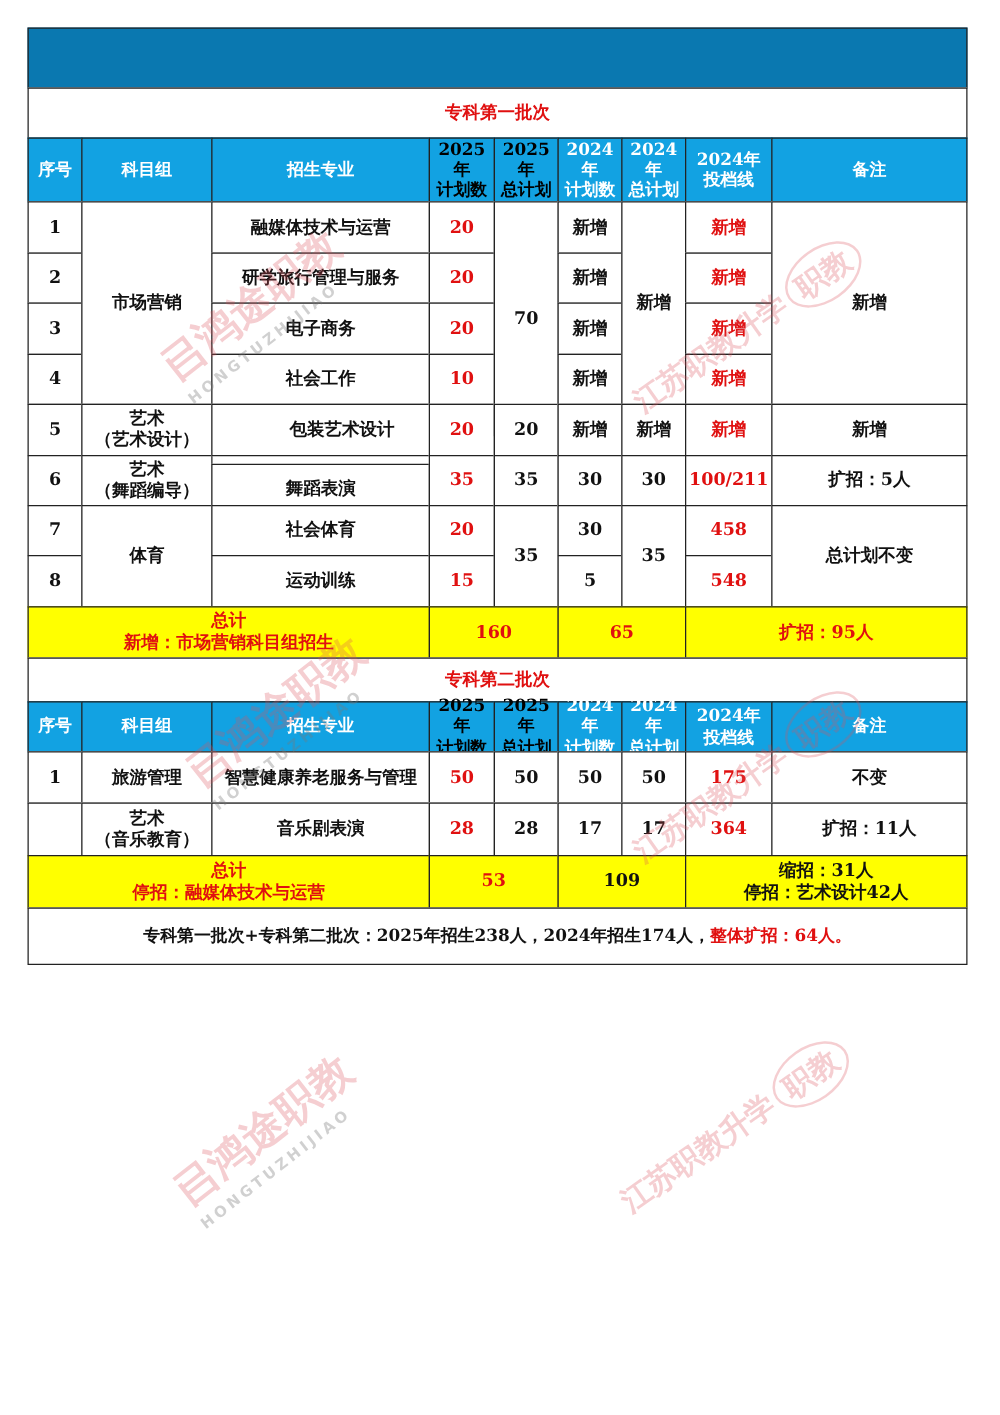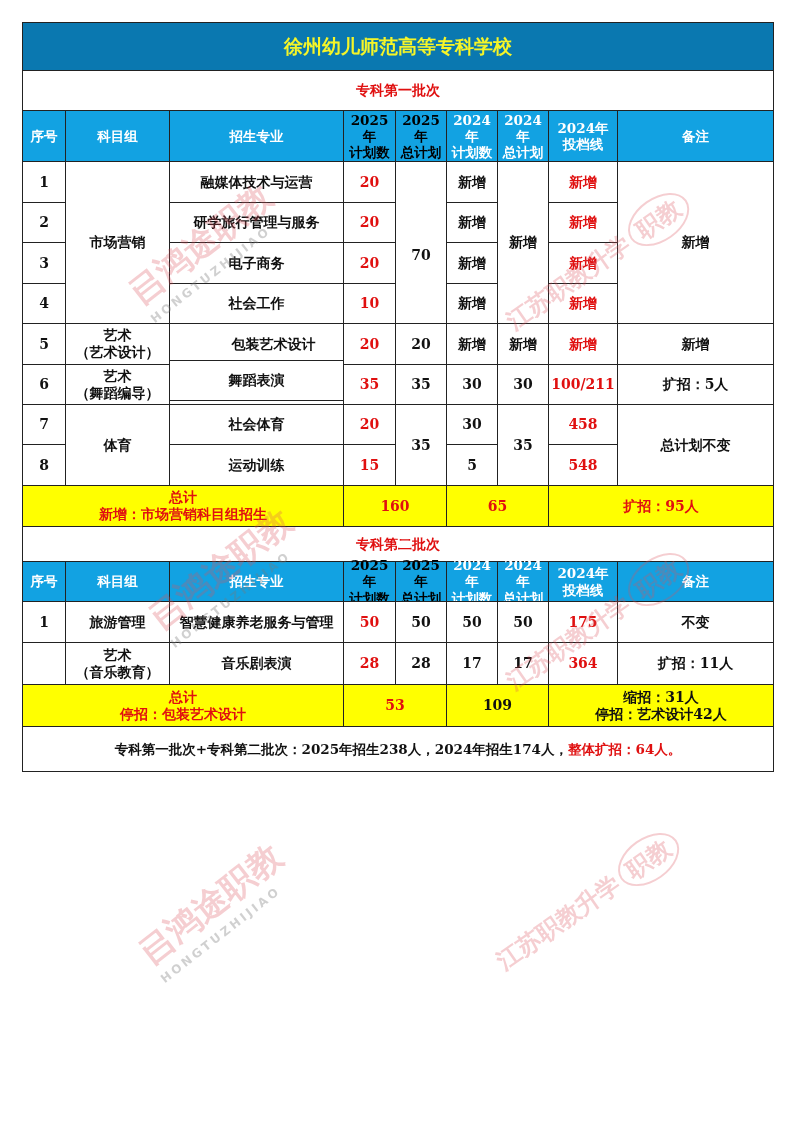--- a/index.html
+++ b/index.html
@@ -17,21 +17,20 @@
   .wm1{transform:rotate(-38deg);font-size:34px;}
   .wm1 .sub{display:block;font-size:12px;letter-spacing:3px;color:rgba(120,120,120,0.35);}
   .wm2{transform:rotate(-35deg);font-size:24px;}
   .wm2 .ring{display:inline-block;border:2px solid rgba(220,80,90,0.28);border-radius:50%;padding:4px 8px;margin-left:4px;}
   .stack{display:flex;flex-direction:column;}
 </style>
 </head>
 <body>
 
 <div class="cell title" style="left:22px;top:22px;width:752px;height:49px;">
-  <span class="y">徐州幼儿师范高等专科学校</span>
 </div>
 
 <div class="cell batch" style="left:22px;top:70px;width:752px;height:41px;">专科第一批次</div>
 
 <div class="cell hdr" style="left:22px;top:110px;width:44px;height:52px;">序号</div>
 <div class="cell hdr" style="left:65px;top:110px;width:105px;height:52px;">科目组</div>
 <div class="cell hdr" style="left:169px;top:110px;width:175px;height:52px;">招生专业</div>
 <div class="cell hdr g stack" style="left:343px;top:110px;width:53px;height:52px;">
     <span>2025年</span>
     <span>计划数</span>
@@ -72,21 +71,21 @@
     <span>艺术</span>
     <span>（舞蹈编导）</span>
   </div>
 <div class="cell" style="left:65px;top:404px;width:105px;height:82px;">体育</div>
 
 <div class="cell" style="left:169px;top:161px;width:175px;height:42px;">融媒体技术与运营</div>
 <div class="cell" style="left:169px;top:202px;width:175px;height:41px;">研学旅行管理与服务</div>
 <div class="cell" style="left:169px;top:242px;width:175px;height:42px;">电子商务</div>
 <div class="cell" style="left:169px;top:283px;width:175px;height:41px;">社会工作</div>
 <div class="cell" style="left:169px;top:323px;width:209px;height:42px;">包装艺术设计</div>
-<div class="cell" style="left:169px;top:360px;width:175px;height:41px;text-align:right;">舞蹈表演</div>
+<div class="cell" style="left:169px;top:371px;width:175px;height:41px;text-align:right;">舞蹈表演</div>
 <div class="cell" style="left:169px;top:404px;width:175px;height:41px;">社会体育</div>
 <div class="cell" style="left:169px;top:444px;width:175px;height:42px;">运动训练</div>
 
 <div class="cell red" style="left:343px;top:161px;width:53px;height:42px;">20</div>
 <div class="cell red" style="left:343px;top:202px;width:53px;height:41px;">20</div>
 <div class="cell red" style="left:343px;top:242px;width:53px;height:42px;">20</div>
 <div class="cell red" style="left:343px;top:283px;width:53px;height:41px;">10</div>
 <div class="cell red" style="left:343px;top:323px;width:53px;height:42px;">20</div>
 <div class="cell red" style="left:343px;top:364px;width:53px;height:41px;">35</div>
 <div class="cell red" style="left:343px;top:404px;width:53px;height:41px;">20</div>
@@ -178,21 +177,21 @@
 <div class="cell" style="left:169px;top:642px;width:175px;height:43px;">音乐剧表演</div>
 <div class="cell red" style="left:343px;top:642px;width:53px;height:43px;">28</div>
 <div class="cell" style="left:395px;top:642px;width:52px;height:43px;">28</div>
 <div class="cell" style="left:446px;top:642px;width:52px;height:43px;">17</div>
 <div class="cell" style="left:497px;top:642px;width:52px;height:43px;">17</div>
 <div class="cell red" style="left:548px;top:642px;width:70px;height:43px;">364</div>
 <div class="cell" style="left:617px;top:642px;width:157px;height:43px;">扩招：11人</div>
 
 <div class="cell yel red stack" style="left:22px;top:684px;width:322px;height:43px;">
     <span>总计</span>
-    <span>停招：包装艺术设计</span>
+    <span>停招：融媒体技术与运营</span>
   </div>
 <div class="cell yel red" style="left:343px;top:684px;width:104px;height:43px;">53</div>
 <div class="cell yel" style="left:446px;top:684px;width:103px;height:43px;">109</div>
 <div class="cell yel stack" style="left:548px;top:684px;width:226px;height:43px;">
     <span>缩招：31人</span>
     <span>停招：艺术设计42人</span>
   </div>
 
 <div class="cell" style="left:22px;top:726px;width:752px;height:46px;font-size:13.5px;">
   <span>专科第一批次+专科第二批次：2025年招生238人，2024年招生174人，</span>

